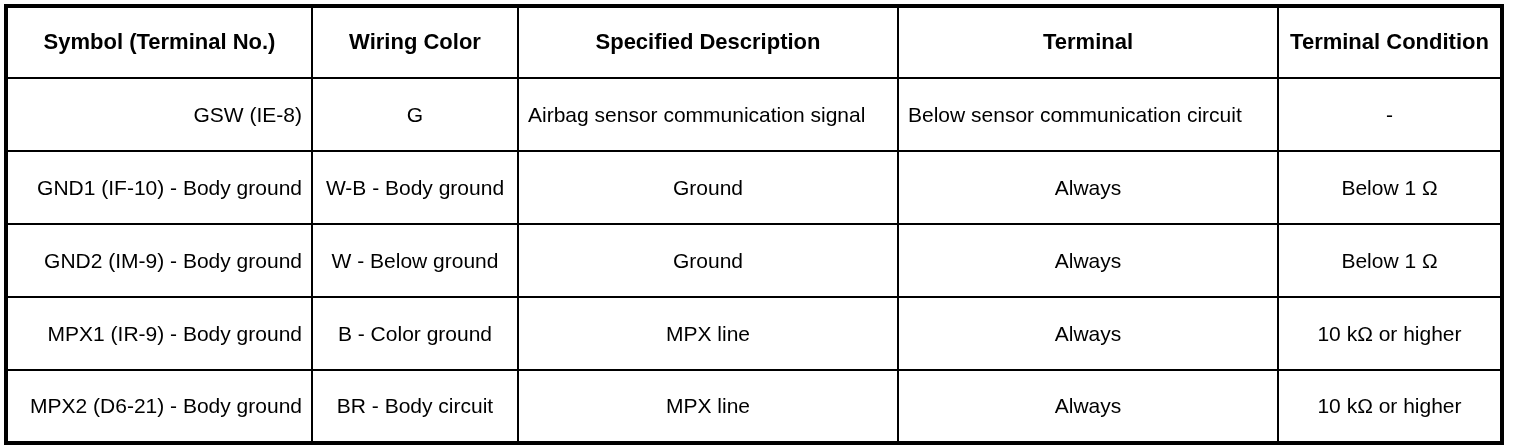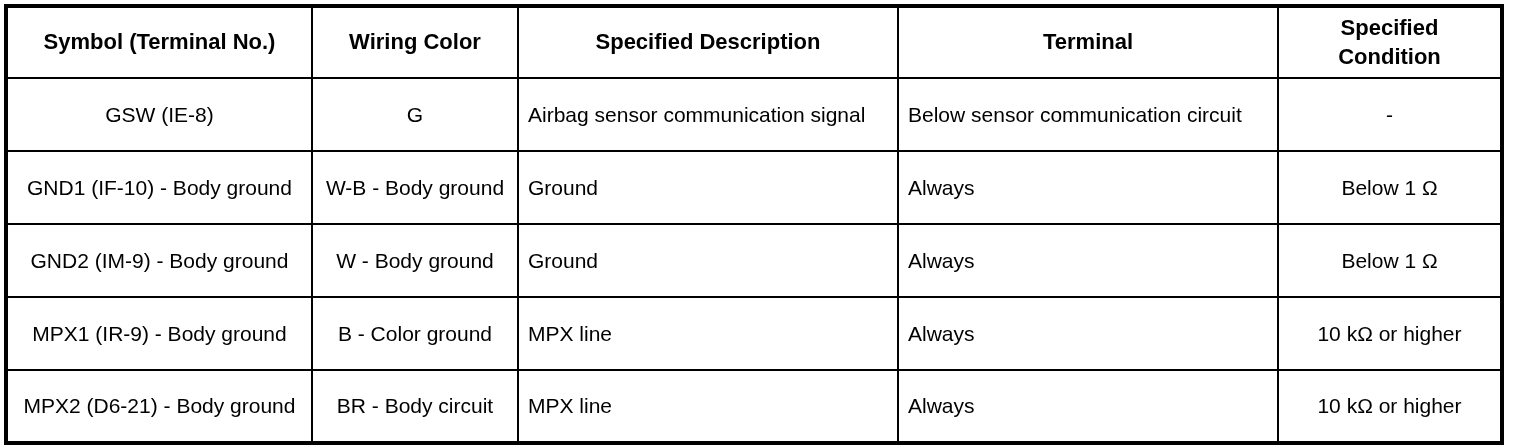--- a/index.html
+++ b/index.html
@@ -56,24 +56,24 @@
   
   col.c1 { width: 306px; }
   col.c2 { width: 206px; }
   col.c3 { width: 380px; }
   col.c4 { width: 380px; }
   col.c5 { width: 224px; }
 
   table.spec-table tbody tr { height: 73px; }
 
   
-  td.col-symbol      { text-align: center; margin-top: 14px; }
+  td.col-symbol      { text-align: right; margin-top: 14px; }
   td.col-wiring      { text-align: center; }
-  td.col-termdesc    { }
-  td.col-condition   { text-align: left; }
+  td.col-termdesc    { text-align: center; }
+  td.col-condition   { text-align: center; }
   td.col-specified   { text-align: center; }
 
   
   td.align-left { text-align: left; }
 </style>
 </head>
 <body>
 
 <div class="table-wrap">
   <table class="spec-table">
@@ -83,41 +83,41 @@
         <col class="c3">
         <col class="c4">
         <col class="c5">
     </colgroup>
     <thead>
       <tr>
         <th>Symbol (Terminal No.)</th>
         <th>Wiring Color</th>
         <th>Specified Description</th>
         <th>Terminal</th>
-        <th>Specified Condition</th>
+        <th>Terminal Condition</th>
       </tr>
     </thead>
     <tbody>
       <tr>
         <td class="col-symbol">GSW (IE-8)</td>
         <td class="col-wiring">G</td>
         <td class="col-termdesc align-left">Airbag sensor communication signal</td>
         <td class="col-condition align-left">Below sensor communication circuit</td>
         <td class="col-specified">-</td>
       </tr>
       <tr>
         <td class="col-symbol">GND1 (IF-10) - Body ground</td>
         <td class="col-wiring">W-B - Body ground</td>
         <td class="col-termdesc">Ground</td>
         <td class="col-condition">Always</td>
         <td class="col-specified">Below 1 Ω</td>
       </tr>
       <tr>
         <td class="col-symbol">GND2 (IM-9) - Body ground</td>
-        <td class="col-wiring">W - Body ground</td>
+        <td class="col-wiring">W - Below ground</td>
         <td class="col-termdesc">Ground</td>
         <td class="col-condition">Always</td>
         <td class="col-specified">Below 1 Ω</td>
       </tr>
       <tr>
         <td class="col-symbol">MPX1 (IR-9) - Body ground</td>
         <td class="col-wiring">B - Color ground</td>
         <td class="col-termdesc">MPX line</td>
         <td class="col-condition">Always</td>
         <td class="col-specified">10 kΩ or higher</td>

